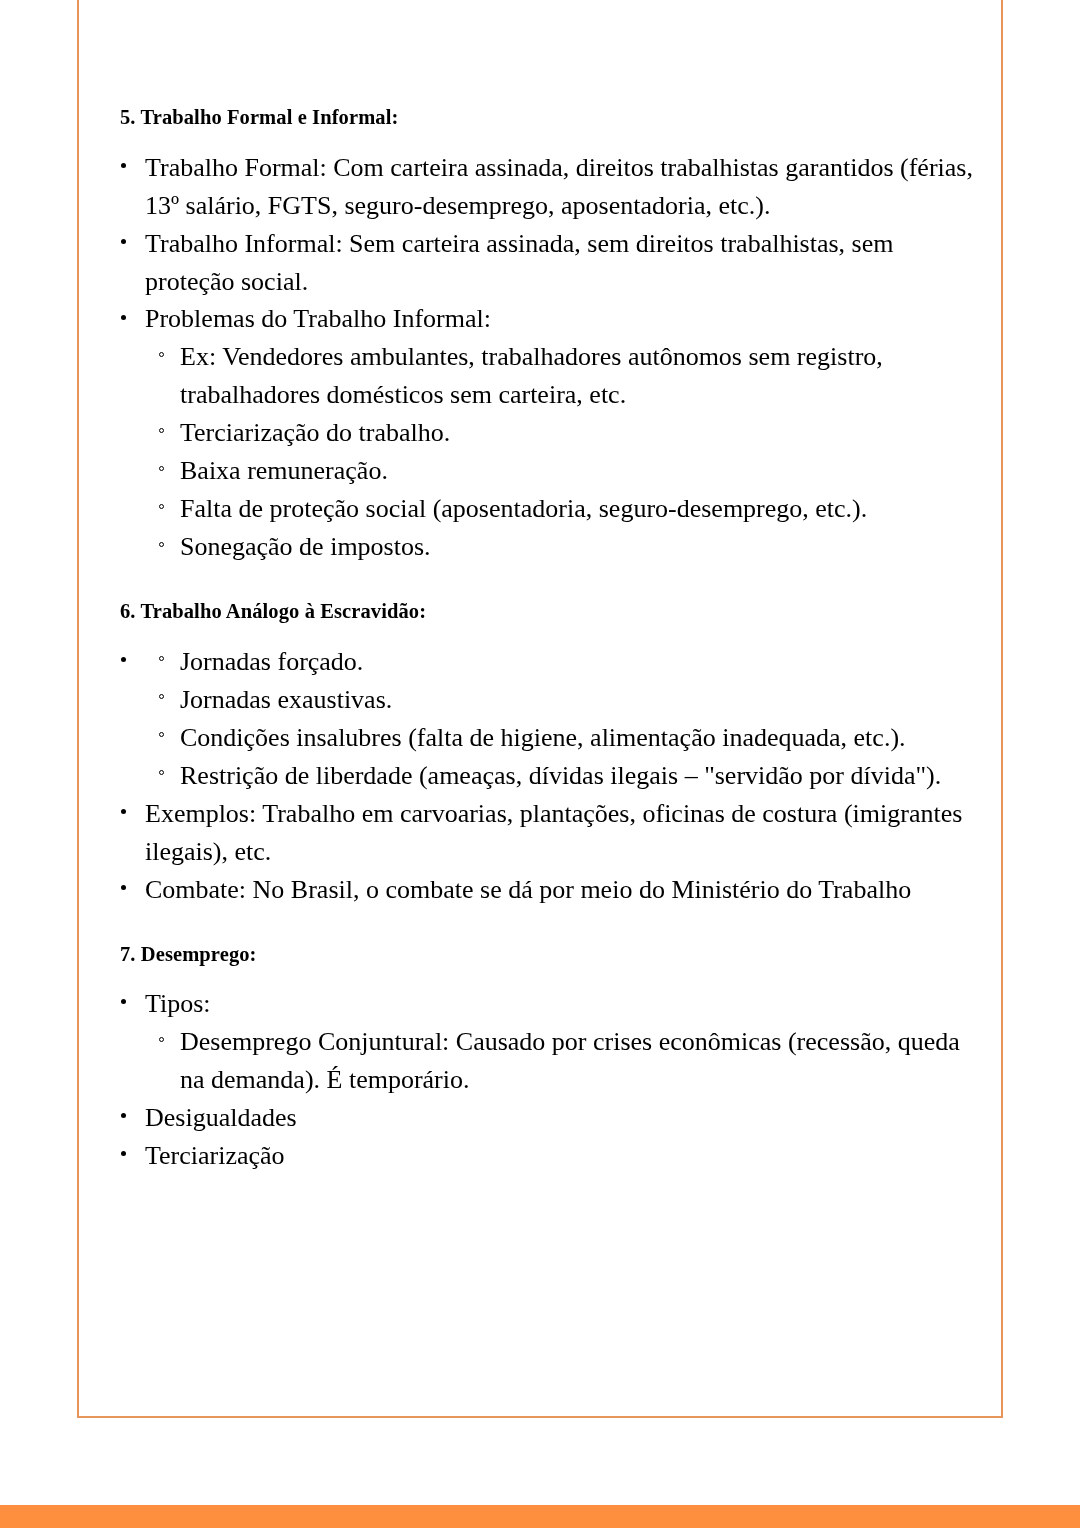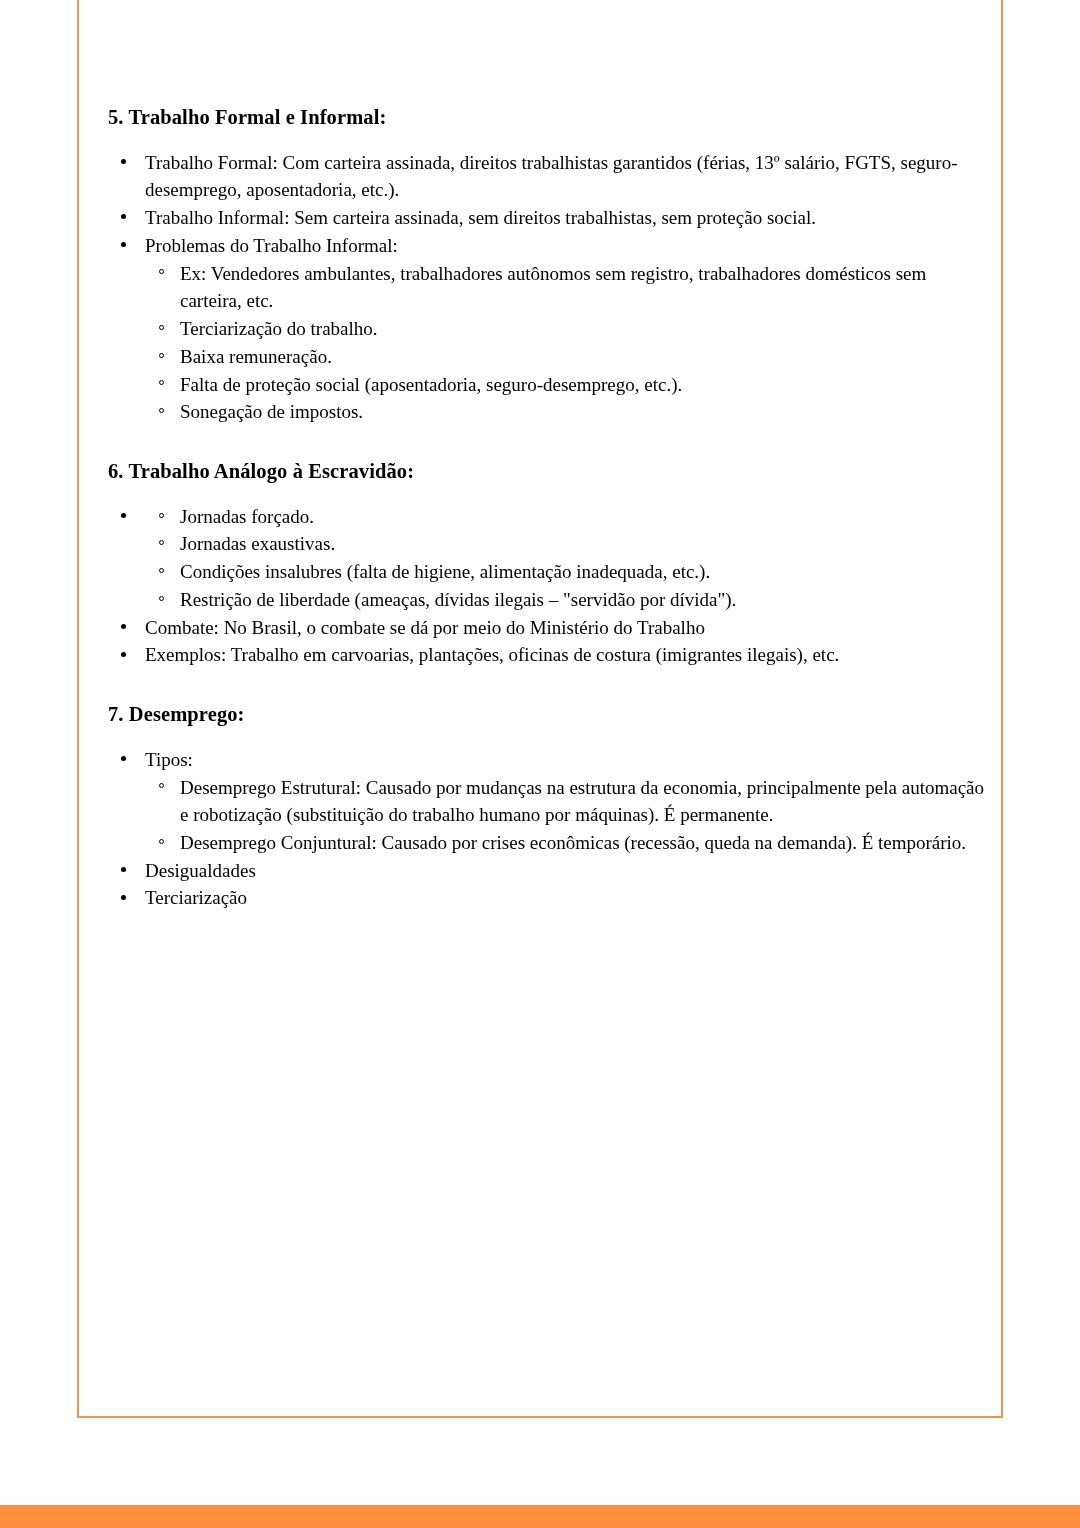--- a/index.html
+++ b/index.html
@@ -45,34 +45,34 @@
     left: 108px;
     top: 0;
     width: 880px;
   }
 
   .section-heading {
     font-size: 20.5px;
     font-weight: bold;
     line-height: 1.35;
     letter-spacing: 0.1px;
-    margin: 0;
+    margin: 12px;
   }
   .heading-gap-first { margin-top: 104px; }
   .heading-gap { margin-top: 32px; }
 
   ul.level1 {
     list-style: none;
     margin: 17px 0 0 0;
     padding: 0;
   }
 
   li.item {
     position: relative;
-    font-size: 19px;
+    font-size: 26px;
     line-height: 1.46;
     margin: 0;
   }
   
   li.lvl1 {
     padding-left: 37px;
   }
   li.lvl1 > .marker {
     position: absolute;
     left: 13px;
@@ -116,26 +116,25 @@
       <li class="item lvl2"><span class="marker"></span><span class="item-text">Falta de proteção social (aposentadoria, seguro-desemprego, etc.).</span></li>
       <li class="item lvl2"><span class="marker"></span><span class="item-text">Sonegação de impostos.</span></li>
     </ul>
     <div class="section-heading heading-gap">6. Trabalho Análogo à Escravidão:</div>
     <ul class="level1">
       <li class="item lvl1"><span class="marker"></span></li>
       <li class="item lvl2"><span class="marker"></span><span class="item-text">Jornadas forçado.</span></li>
       <li class="item lvl2"><span class="marker"></span><span class="item-text">Jornadas exaustivas.</span></li>
       <li class="item lvl2"><span class="marker"></span><span class="item-text">Condições insalubres (falta de higiene, alimentação inadequada, etc.).</span></li>
       <li class="item lvl2"><span class="marker"></span><span class="item-text">Restrição de liberdade (ameaças, dívidas ilegais – "servidão por dívida").</span></li>
+      <li class="item lvl1"><span class="marker"></span><span class="item-text">Exemplos: Trabalho em carvoarias, plantações, oficinas de costura (imigrantes ilegais), etc.</span></li>
       <li class="item lvl1"><span class="marker"></span><span class="item-text">Combate: No Brasil, o combate se dá por meio do Ministério do Trabalho</span></li>
-      <li class="item lvl1"><span class="marker"></span><span class="item-text">Exemplos: Trabalho em carvoarias, plantações, oficinas de costura (imigrantes ilegais), etc.</span></li>
     </ul>
     <div class="section-heading heading-gap">7. Desemprego:</div>
     <ul class="level1">
       <li class="item lvl1"><span class="marker"></span><span class="item-text">Tipos:</span></li>
-      <li class="item lvl2"><span class="marker"></span><span class="item-text">Desemprego Estrutural: Causado por mudanças na estrutura da economia, principalmente pela automação e robotização (substituição do trabalho humano por máquinas). É permanente.</span></li>
       <li class="item lvl2"><span class="marker"></span><span class="item-text">Desemprego Conjuntural: Causado por crises econômicas (recessão, queda na demanda). É temporário.</span></li>
       <li class="item lvl1"><span class="marker"></span><span class="item-text">Desigualdades</span></li>
       <li class="item lvl1"><span class="marker"></span><span class="item-text">Terciarização</span></li>
     </ul>
   </div>
 
 <div id="bottom-bar" style="background: rgb(253, 143, 63);"></div>
 
 </body></html>

